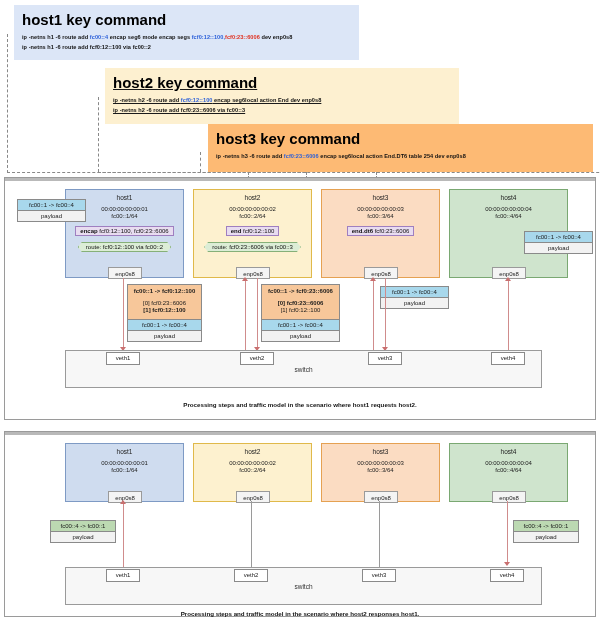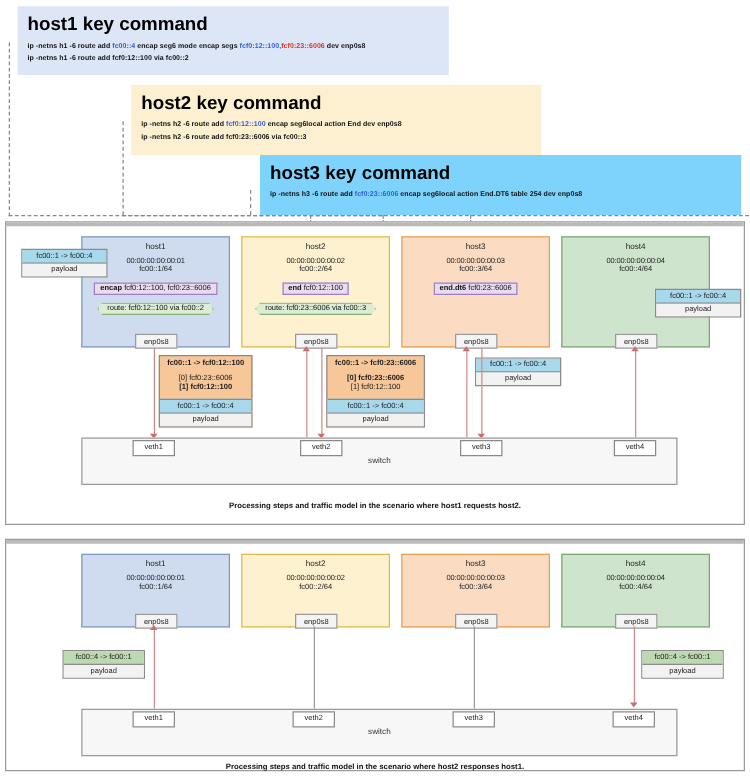--- a/index.html
+++ b/index.html
@@ -18,21 +18,21 @@
   .cmdbox { position:absolute; padding:4px 8px 5px 8px; }
   .cmdbox .cmd-title {
     font-size:15px; font-weight:bold; color:#000; margin:2px 0 6px 0;
   }
   .cmdbox .cmd-line {
     font-size:5.6px; font-weight:bold; color:#111; margin:3px 0 4px 0;
     white-space:nowrap; letter-spacing:0.05px;
   }
   .blue-cmd   { background:#dce6f7; }
   .yellow-cmd { background:#fdf0d0; }
-  .orange-cmd { background:#7dd3fc; }
+  .orange-cmd { background:#fdba74; }
 
   
   .vdash { position:absolute; border-left:1px dashed #888; }
   .hdash { position:absolute; border-top:1px dashed #888; }
 
   
   .panel {
     position:absolute; background:#ffffff;
     border:1px solid #9a9a9a;
   }
@@ -120,21 +120,21 @@
 </style>
 </head>
 <body>
 
 <div class="cmdbox blue-cmd" style="left:14px; top:5px; width:345px; height:55px;">
   <div class="cmd-title">host1 key command</div>
   <div class="cmd-line"><span style="color: rgb(17, 17, 17);">ip -netns h1 -6 route add </span><span style="color: rgb(43, 95, 217);">fc00::4</span><span style="color: rgb(17, 17, 17);"> encap seg6 mode encap segs </span><span style="color: rgb(43, 95, 217);">fcf0:12::100,</span><span style="color: rgb(224, 48, 32);">fcf0:23::6006</span><span style="color: rgb(17, 17, 17);"> dev enp0s8</span></div>
   <div class="cmd-line"><span style="color: rgb(17, 17, 17);">ip -netns h1 -6 route add fcf0:12::100 via fc00::2</span></div>
 </div>
 
-<div class="cmdbox yellow-cmd" style="left:105px; top:68px; width:328px; height:56px;">
+<div class="cmdbox yellow-cmd" style="left:105px; top:68px; width:354px; height:56px;text-decoration:underline;">
   <div class="cmd-title">host2 key command</div>
   <div class="cmd-line"><span style="color: rgb(17, 17, 17);">ip -netns h2 -6 route add </span><span style="color: rgb(43, 95, 217);">fcf0:12::100</span><span style="color: rgb(17, 17, 17);"> encap seg6local action End dev enp0s8</span></div>
   <div class="cmd-line"><span style="color: rgb(17, 17, 17);">ip -netns h2 -6 route add fcf0:23::6006 via fc00::3</span></div>
 </div>
 
 <div class="cmdbox orange-cmd" style="left:208px; top:124px; width:385px; height:48px;">
   <div class="cmd-title">host3 key command</div>
   <div class="cmd-line"><span style="color: rgb(17, 17, 17);">ip -netns h3 -6 route add </span><span style="color: rgb(43, 95, 217);">fcf0:23::6006</span><span style="color: rgb(17, 17, 17);"> encap seg6local action End.DT6 table 254 dev enp0s8</span></div>
 </div>
 

